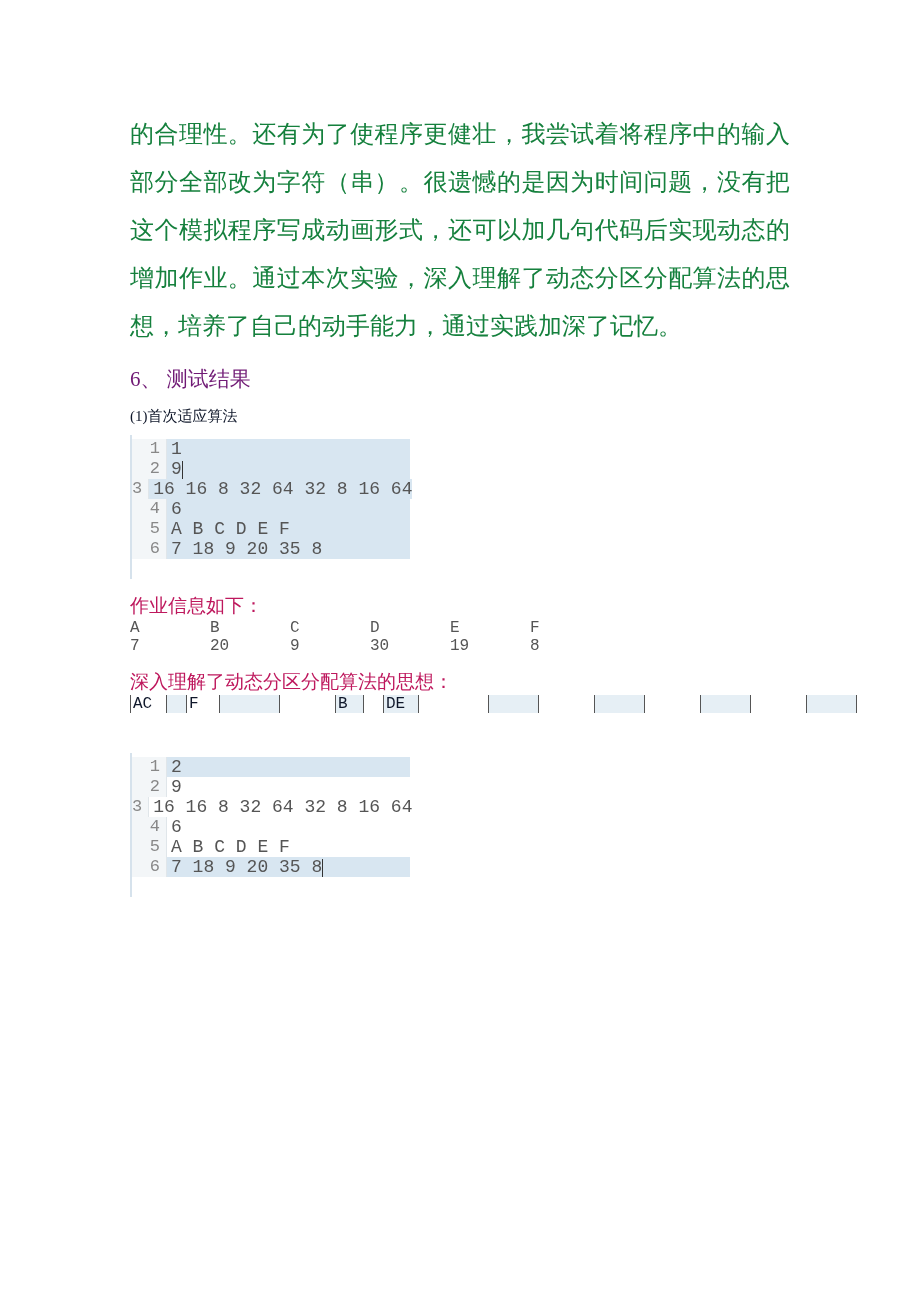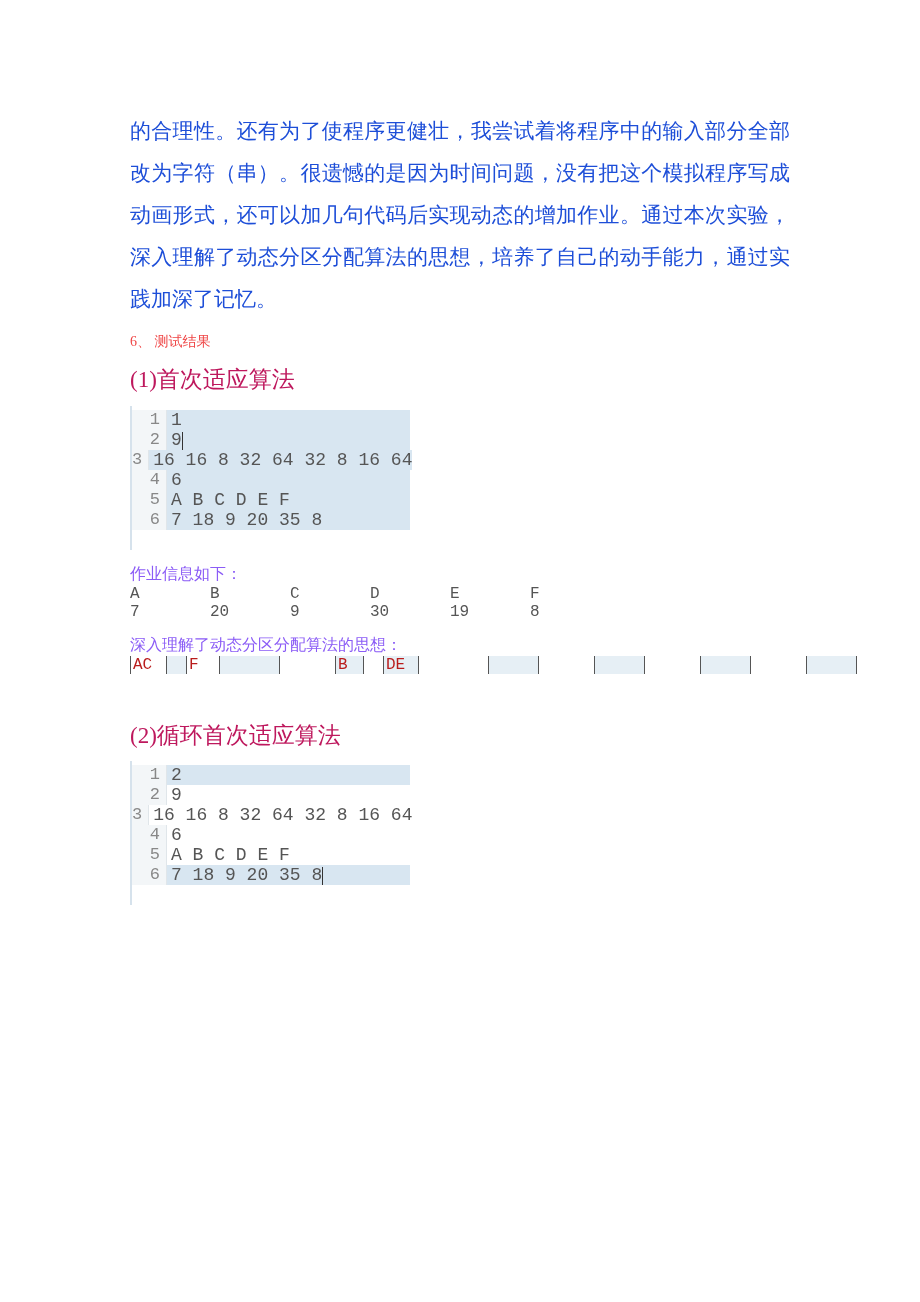--- a/index.html
+++ b/index.html
@@ -7,37 +7,37 @@
     padding: 0;
     background: #fff;
     font-family: "SimSun", "宋体", serif;
     color: #000;
     width: 920px;
   }
   .page {
     padding: 110px 130px 60px 130px;
   }
   .para {
-    font-size: 21px;
+    font-size: 24px;
     line-height: 2.0;
     text-align: justify;
     margin-bottom: 8px;
-    color: #1d4ed8;
+    color: #15803d;
   }
   .h-section {
-    font-size: 14px;
+    font-size: 21px;
     line-height: 2.0;
     margin: 2px 0;
-    color: #ef4444;
+    color: #701a75;
   }
   .h-sub {
-    font-size: 23px;
+    font-size: 15px;
     line-height: 1.9;
     margin: 2px 0 4px 0;
-    color: #be185d;
+    color: #0f172a;
   }
   .code-screenshot {
     border-left: 2px solid #d6e2ec;
     background: #fff;
     margin: 2px 0 0 0;
     font-family: "Consolas", "Courier New", monospace;
     font-size: 18px;
     color: #555;
     width: 278px;
     padding: 4px 0 20px 0;
@@ -85,37 +85,37 @@
     padding: 3px 0 0 0;
     letter-spacing: 0.2px;
   }
   .console-line {
     font-size: 16px;
     color: #555;
     white-space: pre;
   }
   .console-label {
     font-family: "SimSun","宋体",serif;
-    font-size: 16px;
-    color: #8b5cf6;
+    font-size: 19px;
+    color: #be185d;
     margin-top: 2px;
   }
   .table-row {
     display: flex;
     font-size: 16px;
     color: #555;
     font-family: "Consolas", "Courier New", monospace;
   }
   .table-cell {
     width: 80px;
   }
   .alloc-row {
     font-family: "Consolas", "Courier New", monospace;
     font-size: 16px;
-    color: #b91c1c;
+    color: #0f172a;
     white-space: pre;
     letter-spacing: 0;
     position: relative;
     height: 22px;
   }
   .alloc-row .seg {
     display: inline-block;
     border-left: 1px solid #555;
     height: 18px;
     vertical-align: middle;
@@ -181,21 +181,20 @@
         <div class="table-cell">30</div>
         <div class="table-cell">19</div>
         <div class="table-cell">8</div>
       </div>
     <div class="console-label">深入理解了动态分区分配算法的思想：</div>
     <div class="alloc-row" id="alloc-row"><span class="seg" style="width: 36px;">AC</span><span class="seg shade" style="width: 20px;"></span><span class="seg" style="width: 33px;">F</span><span class="seg shade" style="width: 60px;"></span><span class="seg" style="width: 56px;"></span><span class="seg shade" style="width: 28px;">B</span><span class="seg" style="width: 20px;"></span><span class="seg shade" style="width: 35px;">DE</span><span class="seg" style="width: 70px;"></span><span class="seg shade" style="width: 50px;"></span><span class="seg" style="width: 56px;"></span><span class="seg shade" style="width: 50px;"></span><span class="seg" style="width: 56px;"></span><span class="seg shade" style="width: 50px;"></span><span class="seg" style="width: 56px;"></span><span class="seg shade" style="width: 50px;"></span><span class="seg" style="width: 8px;"></span></div>
   </div>
 
   <div style="height:34px"></div>
 
-  <div class="h-sub">(2)循环首次适应算法</div>
 
   <div class="code-screenshot" id="code2">
       <div class="code-line">
         <div class="gutter">1</div>
         <div class="code-text hl">2</div>
       </div>
       <div class="code-line">
         <div class="gutter">2</div>
         <div class="code-text">9</div>
       </div>

